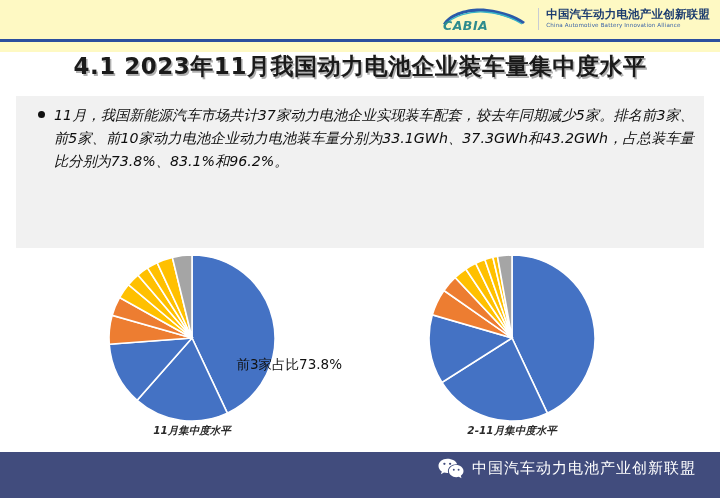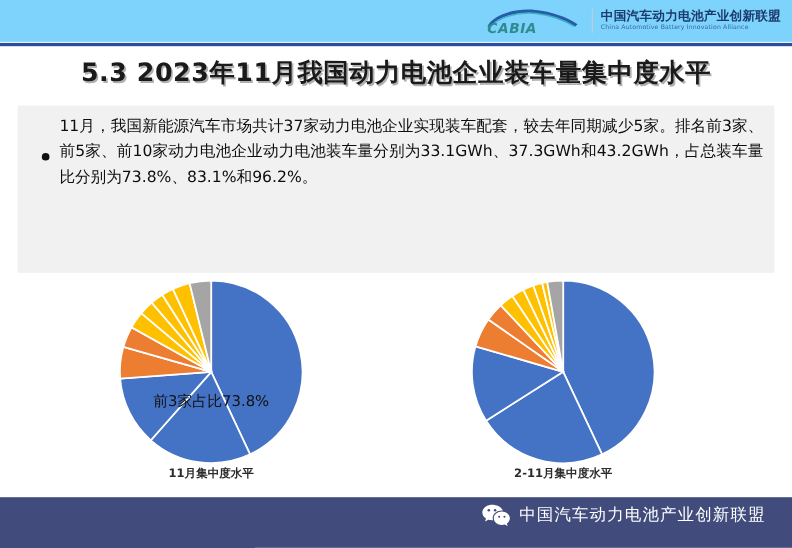--- a/index.html
+++ b/index.html
@@ -12,22 +12,22 @@
     height: 498px;
     position: relative;
     overflow: hidden;
     font-family: "DejaVu Sans", "Liberation Sans", sans-serif;
   }
 
   
   .header {
     position: absolute;
     left: 0; top: 0;
-    width: 720px; height: 38px;
-    background: #7dd3fc;
+    width: 720px; height: 52px;
+    background: #fef9c3;
   }
   .header-logo {
     position: absolute;
     right: 10px;
     top: 5px;
     display: flex;
     align-items: center;
     gap: 7px;
   }
   .cabia-mark {
@@ -93,22 +93,23 @@
     left: 16px;
     top: 96px;
     width: 688px;
     height: 152px;
     background: #f1f1f1;
     box-sizing: border-box;
     padding: 8px 10px 6px 10px;
   }
   .bullet-row {
     display: flex;
-    align-items: center;
+    align-items: flex-start;
     margin-bottom: 4px;
+    font-style: italic;
   }
   .bullet-dot {
     flex: 0 0 auto;
     width: 7px;
     height: 7px;
     border-radius: 50%;
     background: #111111;
     margin: 7px 9px 0 12px;
   }
   .bullet-text {
@@ -144,36 +145,37 @@
     display: flex;
     justify-content: center;
   }
   .pie-svg { display: block; }
 
   .pie-inner-label {
     position: absolute;
     left: 0;
     width: 300px;
     top: 104px;
-    text-align: center;
+    text-align: right;
     font-size: 13.5px;
     color: #111111;
     pointer-events: none;
     white-space: nowrap;
   }
   .chart-caption {
     position: absolute;
     left: 0;
     top: 172px;
     width: 300px;
     text-align: center;
     font-size: 10.5px;
     font-weight: bold;
     color: #2b2b2b;
     white-space: nowrap;
+    font-style: italic;
   }
 
   
   .footer {
     position: absolute;
     left: 0;
     top: 452px;
     width: 720px;
     height: 46px;
     background: #414c7d;
@@ -209,21 +211,21 @@
     <div class="logo-divider"></div>
     <div class="logo-text-block">
       <div class="logo-cn">中国汽车动力电池产业创新联盟</div>
       <div class="logo-en">China Automotive Battery Innovation Alliance</div>
     </div>
   </div>
   <div class="header-rule"></div>
 </div>
 
 <div class="title-bar">
-  <div class="title-text">5.3  2023年11月我国动力电池企业装车量集中度水平</div>
+  <div class="title-text">4.1  2023年11月我国动力电池企业装车量集中度水平</div>
 </div>
 
 <div class="text-panel">
   <div class="bullet-row">
     <span class="bullet-dot"></span>
     <span class="bullet-text">11月，我国新能源汽车市场共计37家动力电池企业实现装车配套，较去年同期减少5家。排名前3家、前5家、前10家动力电池企业动力电池装车量分别为33.1GWh、37.3GWh和43.2GWh，占总装车量比分别为73.8%、83.1%和96.2%。</span>
   </div>
 </div>
 
 <div class="charts-area">

